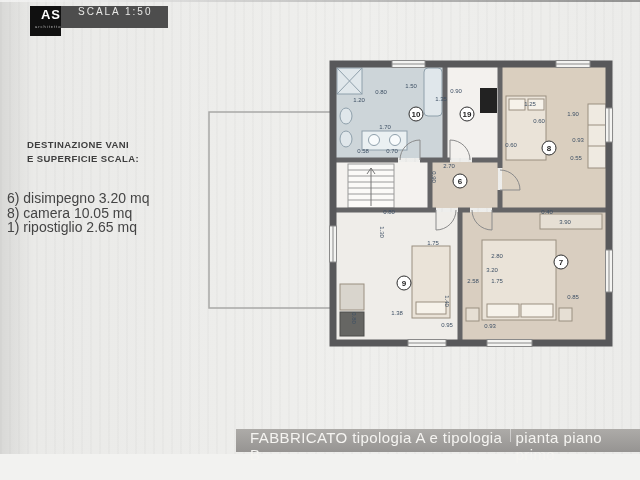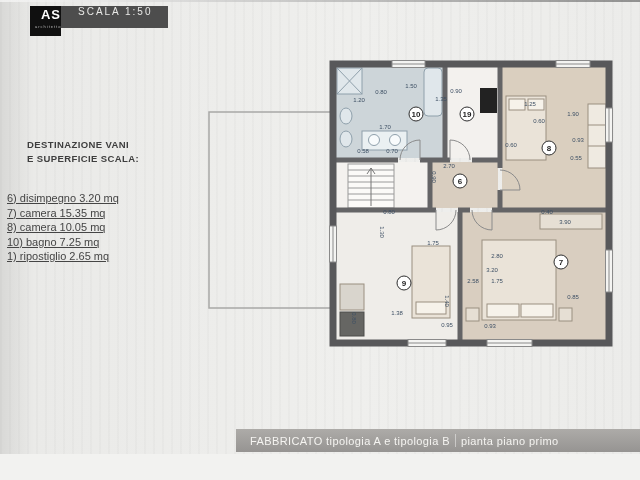--- a/index.html
+++ b/index.html
@@ -18,36 +18,36 @@
   .logo{position:absolute;left:30px;top:6px;width:31px;height:30px;background:#101010;color:#fff;box-sizing:border-box;}
   .logo-as{font-size:13px;font-weight:bold;letter-spacing:1px;padding:3px 0 0 5px;line-height:12px;text-align:right;}
   .logo-sub{font-size:4px;color:#b9b9b9;letter-spacing:1px;padding:3px 0 0 5px;}
   .scale-bar{position:absolute;left:61px;top:6px;width:107px;height:22px;background:#4d4d4d;
     color:#e9e9e7;font-size:10px;letter-spacing:2px;display:flex;align-items:flex-start;
     padding-left:17px;box-sizing:border-box;}
 
   
   .legend{position:absolute;left:7px;top:138px;color:#3e3e3e;width:180px;}
   .legend-title{font-size:9.5px;font-weight:bold;letter-spacing:0.4px;line-height:14px;margin-left:20px;}
-  .legend-items{margin-top:25px;font-size:11px;line-height:14.6px;color:#454545;text-decoration:underline;}
+  .legend-items{margin-top:25px;font-size:14px;line-height:14.6px;color:#454545;}
 
   
   .plan{position:absolute;inset:0;}
   .plan svg{position:absolute;left:0;top:0;}
   .annotations{position:absolute;inset:0;}
   .dim{position:absolute;font-size:6px;color:#3e5064;transform:translate(-50%,-50%);
     white-space:nowrap;line-height:6px;}
   .room-circle{position:absolute;width:15px;height:15px;border:1px solid #2e2e2e;border-radius:50%;
     background:#fff;color:#1f1f1f;font-size:8px;font-weight:bold;display:flex;align-items:center;
     justify-content:center;transform:translate(-50%,-50%);box-sizing:border-box;}
 
   
   .footer{position:absolute;left:236px;top:429px;width:404px;height:23px;
     background:linear-gradient(180deg,#adaba8,#969492);color:#f5f4f1;
-    display:flex;align-items:center;gap:5px;font-size:11px;letter-spacing:0.4px;
+    display:flex;gap:5px;font-size:15px;letter-spacing:0.4px;
     padding-left:14px;box-sizing:border-box;}
   .footer-div{width:1px;height:13px;background:rgba(255,255,255,0.45);}
 </style>
 </head>
 <body>
 
 <div class="page">
   <div class="scan-top"></div>
   <div class="bottom-strip"></div>
 
@@ -57,23 +57,21 @@
   </div>
   <div class="scale-bar">
     <span>SCALA 1:50</span>
   </div>
 
   <div class="legend">
     <div class="legend-title">DESTINAZIONE VANI</div>
     <div class="legend-title">E SUPERFICIE SCALA:</div>
     <div class="legend-items">
       <div class="legend-item">6) disimpegno 3.20 mq</div>
-      <div class="legend-item">7) camera 15.35 mq</div>
       <div class="legend-item">8) camera 10.05 mq</div>
-      <div class="legend-item">10) bagno 7.25 mq</div>
       <div class="legend-item">1) ripostiglio 2.65 mq</div>
     </div>
   </div>
 
   <div class="plan">
     <svg width="640" height="480" viewBox="0 0 640 480">
 
       <path d="M333,112 H209 V308 H333" fill="none" stroke="#a8a8a6" stroke-width="1.5"></path>
 
       <g>

